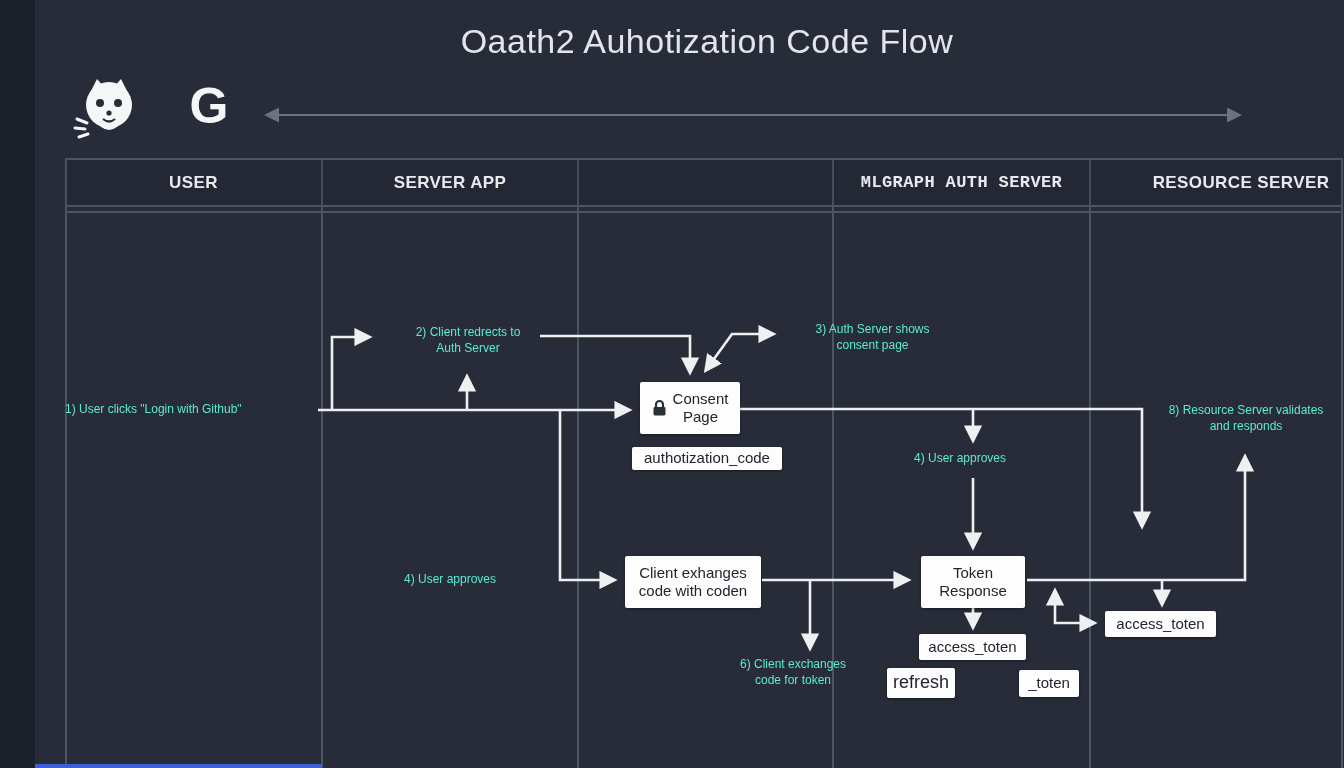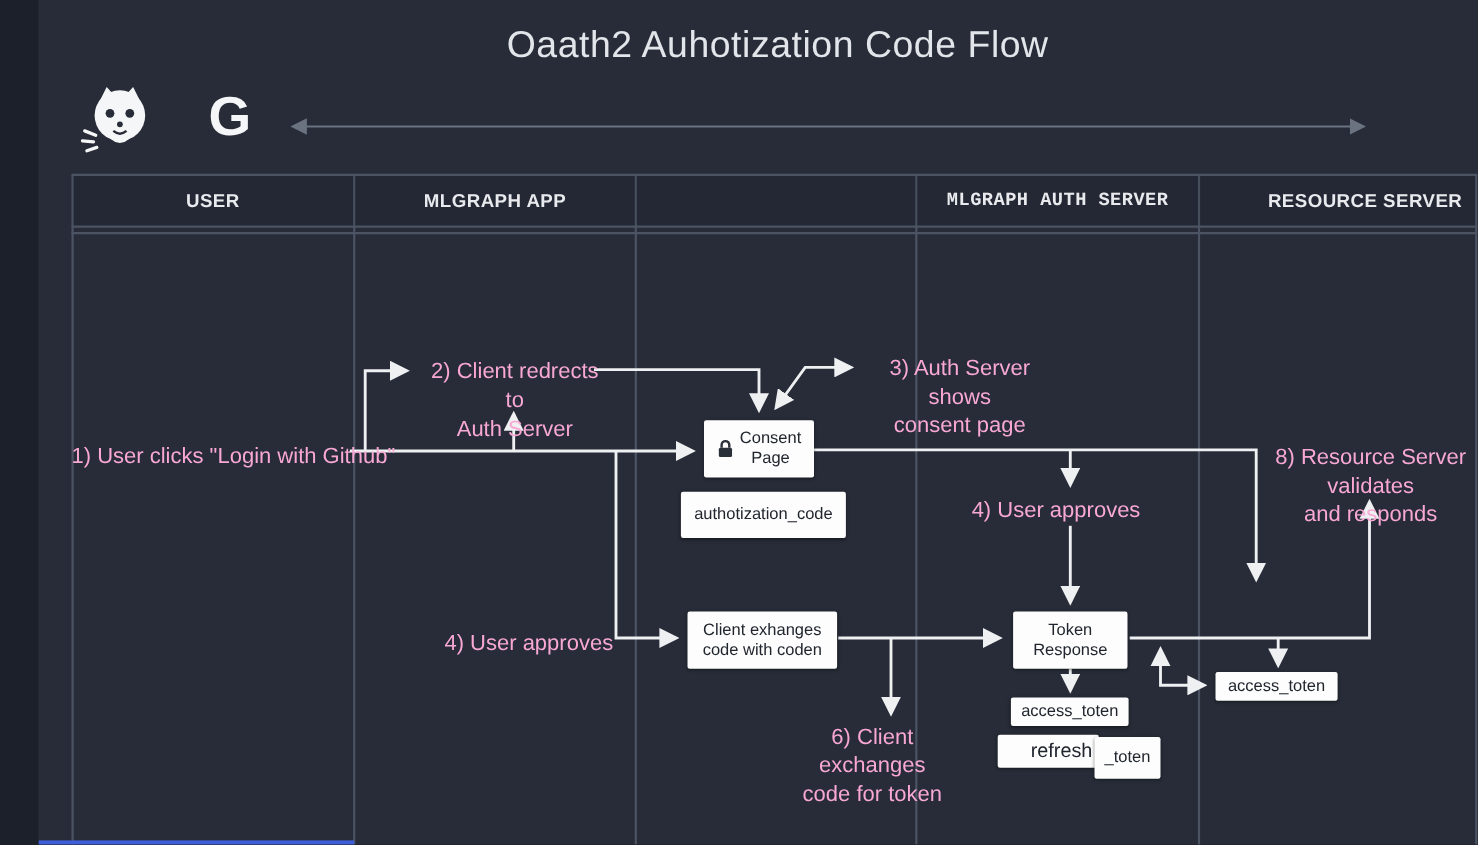--- a/index.html
+++ b/index.html
@@ -21,21 +21,21 @@
     color:#f5f6f7; font-size:50px; font-weight:700; line-height:60px; text-align:center;
   }
   svg.flow { position:absolute; left:0; top:0; }
   .lane-header {
     position:absolute; top:159px; height:47px;
     display:flex; align-items:center; justify-content:center;
     color:#e8eaed; font-size:17px; font-weight:700; letter-spacing:0.4px;border-radius:10px;
   }
   .header-band { position:absolute; left:31px; top:160px; width:1276px; height:45px; background:rgba(0,0,0,0.07); }
   .lbl {
-    position:absolute; color:#f9a8d4; font-size:20px; line-height:1.3; text-align:center;
+    position:absolute; color:#5eead4; font-size:12px; line-height:1.3; text-align:center;
   }
   .lbl.left { text-align:left; }
   .wbox {
     position:absolute; background:#fdfdfd; color:#20252e;
     display:flex; align-items:center; justify-content:center;
     text-align:center; font-size:15px; line-height:1.22;
     border-radius:2px; box-shadow:0 1px 3px rgba(0,0,0,0.4);
   }
   .wbox .txtcol { display:flex; flex-direction:column; }
   .consent-inner { display:flex; align-items:center; gap:6px; }
@@ -108,21 +108,21 @@
       <path d="M775,580 V648" marker-end="url(#ah)"></path>
       <path d="M992,580 H1210 V457" marker-end="url(#ah)"></path>
       <path d="M1127,580 V604" marker-end="url(#ah)"></path>
       <path d="M1020,591 V623 H1059" marker-start="url(#ah)" marker-end="url(#ah)"></path>
       <path d="M938,608 V627" marker-end="url(#ah)"></path>
     </g>
   </svg>
 
   <div class="header-band"></div>
   <div class="lane-header" style="left:30px;width:257px;">USER</div>
-  <div class="lane-header" style="left:287px;width:256px;">MLGRAPH APP</div>
+  <div class="lane-header" style="left:287px;width:256px;">SERVER APP</div>
   <div class="lane-header" style="left:543px;width:255px;"></div>
   <div class="lane-header" style="left:798px;width:257px;font-family:Liberation Mono, monospace;">MLGRAPH AUTH SERVER</div>
   <div class="lane-header" style="left:1080px;width:252px;">RESOURCE SERVER</div>
 
   <div class="lbl left" style="left:30px; top:402px;">1) User clicks "Login with Github"</div>
 
   <div class="lbl" style="left:348px; top:325px; width:170px;">
     <div>2) Client redrects to</div>
     <div>Auth Server</div>
   </div>
@@ -152,38 +152,38 @@
         <path d="M4,8 V5.5 a3.5,3.5 0 0 1 7,0 V8" stroke="#2a303a" stroke-width="2.2" fill="none"></path>
         <rect x="1.5" y="8" width="12" height="8.5" rx="1.4" fill="#2a303a"></rect>
       </svg>
       <div class="txtcol">
         <span>Consent</span>
         <span>Page</span>
       </div>
     </div>
   </div>
 
-  <div class="wbox" style="left:584px; top:447px; width:150px; height:42px;">authotization_code</div>
+  <div class="wbox" style="left:597px; top:447px; width:150px; height:23px;">authotization_code</div>
 
   <div class="wbox" style="left:590px; top:556px; width:136px; height:52px;">
     <div class="txtcol">
       <span>Client exhanges</span>
       <span>code with coden</span>
     </div>
   </div>
 
   <div class="wbox" style="left:886px; top:556px; width:104px; height:52px;">
     <div class="txtcol">
       <span>Token</span>
       <span>Response</span>
     </div>
   </div>
 
   <div class="wbox" style="left:884px; top:634px; width:107px; height:26px;">access_toten</div>
 
-  <div class="wbox refresh-txt" style="left:872px; top:668px; width:68px; height:30px;padding-left:24px;">refresh</div>
+  <div class="wbox refresh-txt" style="left:852px; top:668px; width:68px; height:30px;">refresh</div>
 
-  <div class="wbox" style="left:960px; top:670px; width:60px; height:38px;">_toten</div>
+  <div class="wbox" style="left:984px; top:670px; width:60px; height:27px;">_toten</div>
 
   <div class="wbox" style="left:1070px; top:611px; width:111px; height:26px;">access_toten</div>
 
   <div class="bottom-strip"></div>
 </div>
 
 </body></html>

